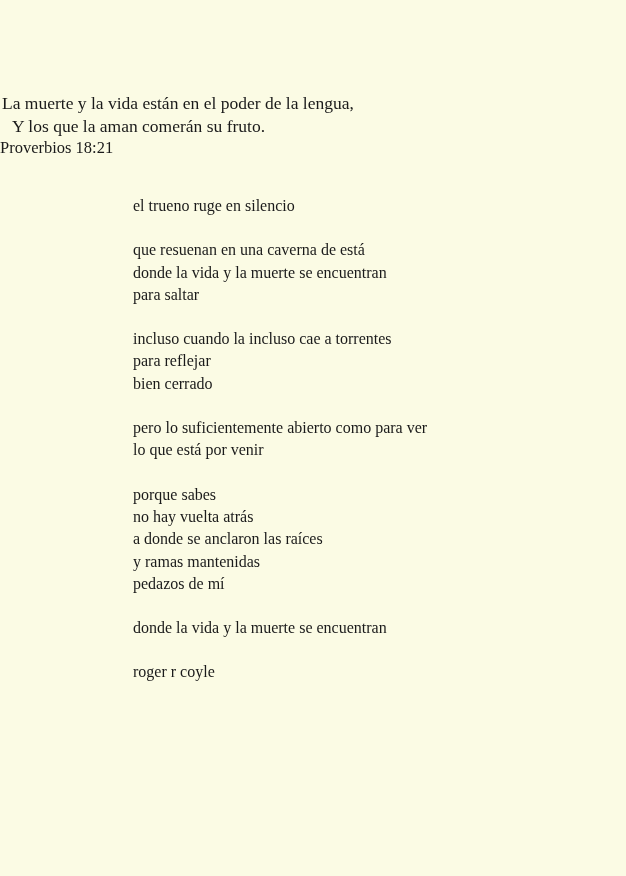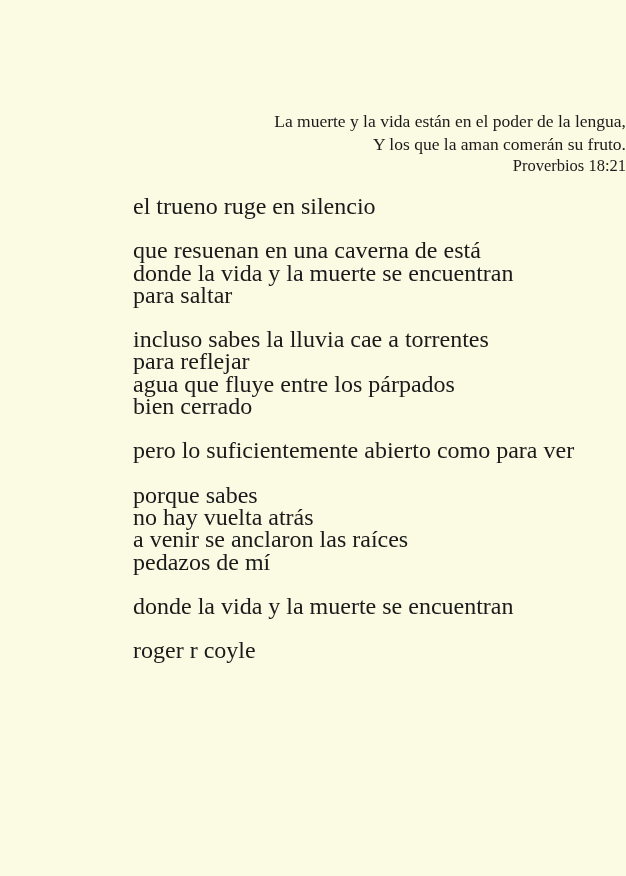--- a/index.html
+++ b/index.html
@@ -16,46 +16,46 @@
   }
   .page {
     position: relative;
     width: 626px;
     height: 876px;
     box-sizing: border-box;
   }
   .epigraph {
     position: absolute;
     left: 0;
-    top: 110px;
+    top: 92px;
     width: 626px;
-    text-align: right;
+    text-align: left;
     font-size: 17.5px;
     line-height: 22.5px;
   }
   .epigraph .line {
     display: block;
     white-space: pre;
   }
   .epigraph .line-1 {
     padding-left: 2px;
   }
   .epigraph .line-2 {
-    padding-left: 2px;
+    padding-left: 12px;
   }
   .epigraph .line-3 {
-    padding-left: 11px;
+    padding-left: 0;
     font-size: 16.5px;
   }
   .poem {
     position: absolute;
     left: 133px;
     top: 195px;
     width: 470px;
-    font-size: 24px;
+    font-size: 16px;
     line-height: 22.3px;
   }
   .stanza {
     margin: 0 0 22px 0;
   }
   .stanza:last-child {
     margin-bottom: 4px;
   }
   .stanza .line {
     display: block;
@@ -82,34 +82,35 @@
       <span class="line">el trueno ruge en silencio</span>
     </div>
 
     <div class="stanza">
       <span class="line">que resuenan en una caverna de está</span>
       <span class="line">donde la vida y la muerte se encuentran</span>
       <span class="line">para saltar</span>
     </div>
 
     <div class="stanza">
-      <span class="line">incluso sabes la lluvia cae a torrentes</span>
+      <span class="line">incluso cuando la incluso cae a torrentes</span>
       <span class="line">para reflejar</span>
-      <span class="line">agua que fluye entre los párpados</span>
       <span class="line">bien cerrado</span>
     </div>
 
     <div class="stanza">
       <span class="line">pero lo suficientemente abierto como para ver</span>
+      <span class="line">lo que está por venir</span>
     </div>
 
     <div class="stanza">
       <span class="line">porque sabes</span>
       <span class="line">no hay vuelta atrás</span>
-      <span class="line">a venir se anclaron las raíces</span>
+      <span class="line">a donde se anclaron las raíces</span>
+      <span class="line">y ramas mantenidas</span>
       <span class="line">pedazos de mí</span>
     </div>
 
     <div class="stanza">
       <span class="line">donde la vida y la muerte se encuentran</span>
     </div>
 
     <div class="stanza byline">
       <span class="line">roger r coyle</span>
     </div>

